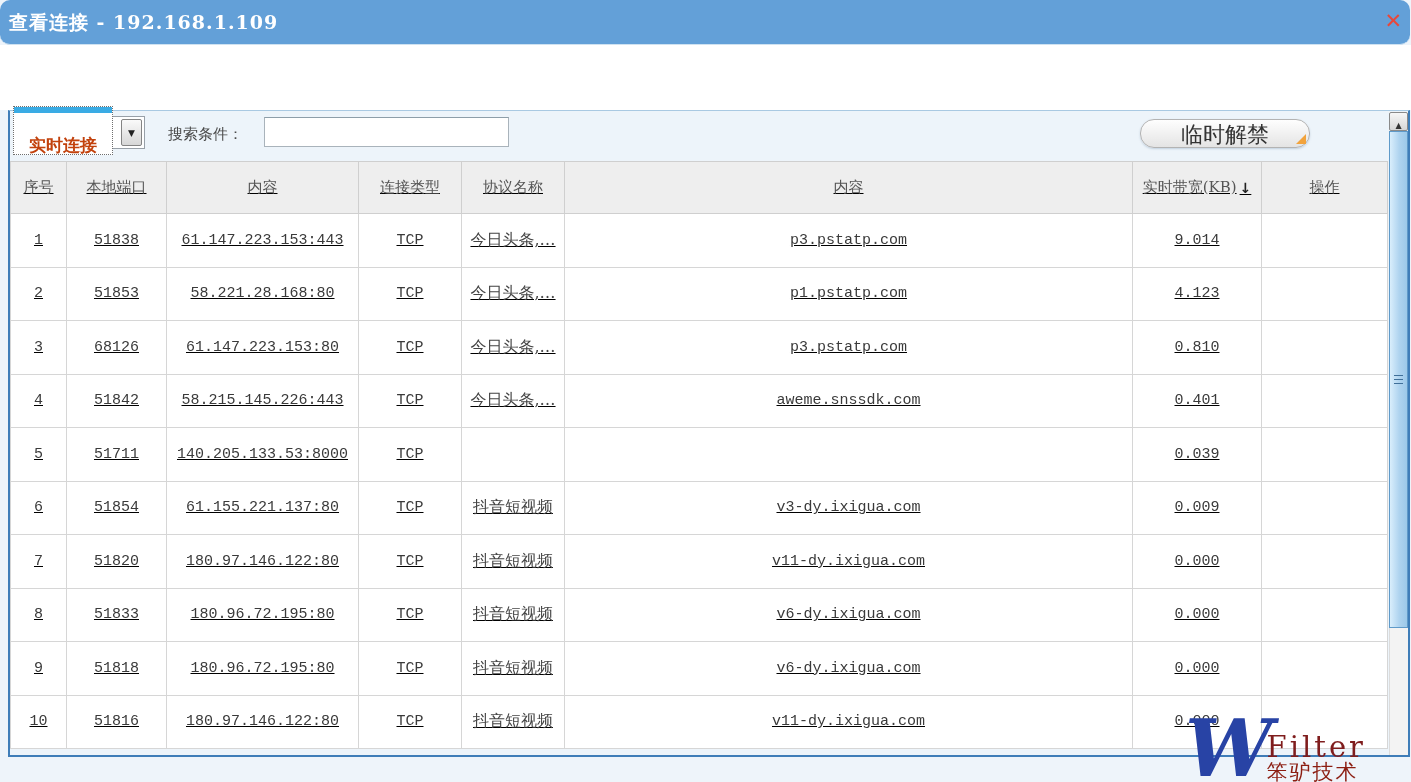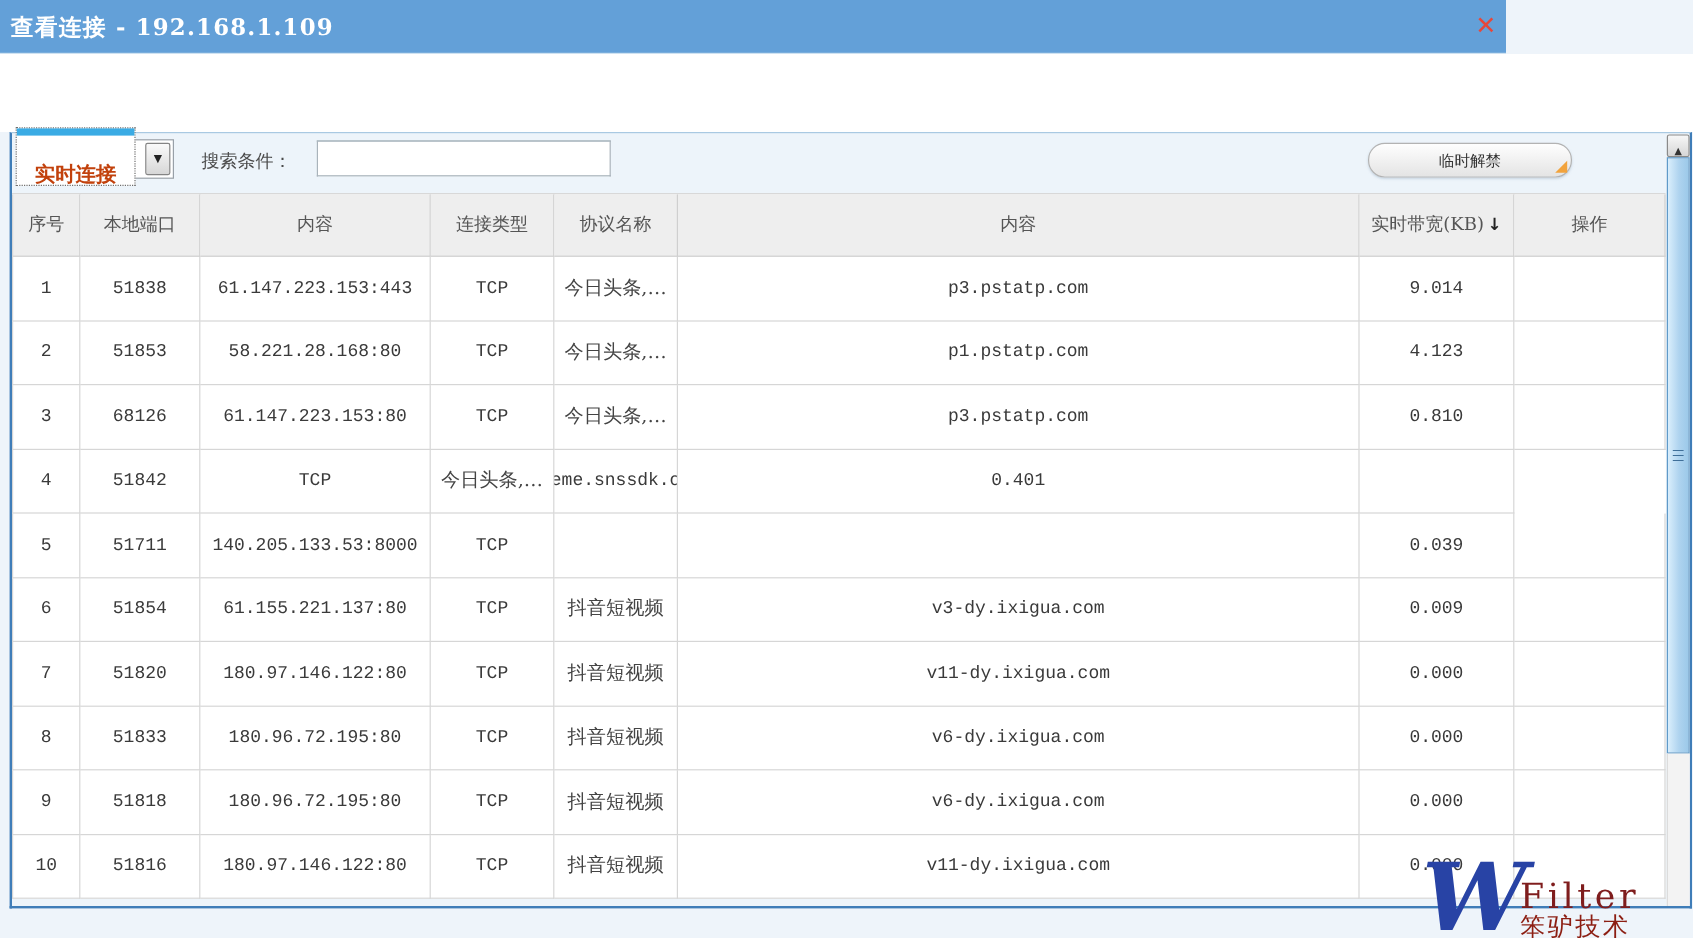--- a/index.html
+++ b/index.html
@@ -1,21 +1,21 @@
 <!DOCTYPE html>
 <html><head>
 <meta charset="utf-8">
 <style>
   * { margin:0; padding:0; box-sizing:border-box; }
   html,body { width:1411px; height:782px; overflow:hidden;
     background:#eef4fa; font-family:"DejaVu Serif", serif; }
 
   
-  .titlebar { position:absolute; left:0; top:0; width:1255px; height:45px;
-    background:#63a0d8; border-bottom:1px solid #cfe2f1; }
+  .titlebar { position:absolute; left:0; top:0; width:1410px; height:45px;
+    background:#63a0d8; border-bottom:1px solid #cfe2f1;border-radius:10px; }
   .titlebar .title { position:absolute; left:9px; top:10px; color:#ffffff;
     font-size:19px; font-weight:bold; letter-spacing:1px; }
   .titlebar .close { position:absolute; right:8px; top:8px; color:#e8473a;
     font-size:21px; font-weight:bold; cursor:pointer; line-height:26px;
     font-family:"DejaVu Sans", sans-serif; }
 
   
   .tabstrip { position:absolute; left:0; top:45px; width:1411px; height:65px;
     background:#ffffff; }
   .tab { position:absolute; cursor:pointer; text-align:center; }
@@ -47,29 +47,29 @@
     background:linear-gradient(#fafafa,#d7d7d7); border:1px solid #848484;
     border-radius:2px; text-align:center; cursor:pointer; }
   .pagesize-btn span { font-size:9px; color:#222; line-height:26px;
     font-family:"DejaVu Sans", sans-serif; }
   .search-input { position:absolute; left:254px; top:6px; width:245px; height:30px;
     border:1px solid #a9b3bb; border-top-color:#8d9ea9; background:#ffffff;
     font-size:15px; padding:0 6px; outline:none; }
   .unblock-btn { position:absolute; left:1130px; top:8px; width:170px; height:29px;
     background:linear-gradient(#fefefe,#e4e4e4); border:1px solid #b3b3b3;
     border-radius:14px; box-shadow:0 1px 2px rgba(160,180,200,.55); cursor:pointer;
-    font-size:13px; color:#333; font-family:"DejaVu Serif", serif; }
+    font-size:22px; color:#333; font-family:"DejaVu Serif", serif; }
   .unblock-corner { position:absolute; right:3px; bottom:3px; width:0; height:0;
     border-left:10px solid transparent; border-bottom:10px solid #f2a33c; }
 
   
   .table { position:absolute; left:0; top:50px; width:1378px;
     border-top:1px solid #cfcfcf; background:#ffffff; }
   .trow { display:grid;
-    grid-template-columns:57px 100px 192px 103px 103px 568px 129px 126px; }
+    grid-template-columns:57px 100px 192px 103px 103px 568px 129px 126px;text-decoration:underline; }
   .th, .td { display:flex; align-items:center; justify-content:center;
     border-right:1px solid #d6d6d6; border-bottom:1px solid #d6d6d6;
     overflow:hidden; white-space:nowrap; }
   .thead .trow { height:52px; }
   .th { background:#eeeeee; border-right-color:#cfcfcf; border-bottom-color:#cfcfcf;
     font-size:15px; color:#555; }
   .th:first-child, .td:first-child { border-left:1px solid #d6d6d6; }
   .tbody .trow { height:53.5px; background:#ffffff; }
   .td { font-size:15px; color:#3a3a3a;
     font-family:"Liberation Mono","DejaVu Sans Mono", monospace; }
@@ -184,20 +184,21 @@
         <div class="td">61.147.223.153:80</div>
         <div class="td">TCP</div>
         <div class="td cn">今日头条,…</div>
         <div class="td">p3.pstatp.com</div>
         <div class="td">0.810</div>
         <div class="td"></div>
       </div>
       <div class="trow">
         <div class="td">4</div>
         <div class="td">51842</div>
+        <div class="td">58.215.145.226:443</div>
         <div class="td">TCP</div>
         <div class="td cn">今日头条,…</div>
         <div class="td">aweme.snssdk.com</div>
         <div class="td">0.401</div>
         <div class="td"></div>
       </div>
       <div class="trow">
         <div class="td">5</div>
         <div class="td">51711</div>
         <div class="td">140.205.133.53:8000</div>

